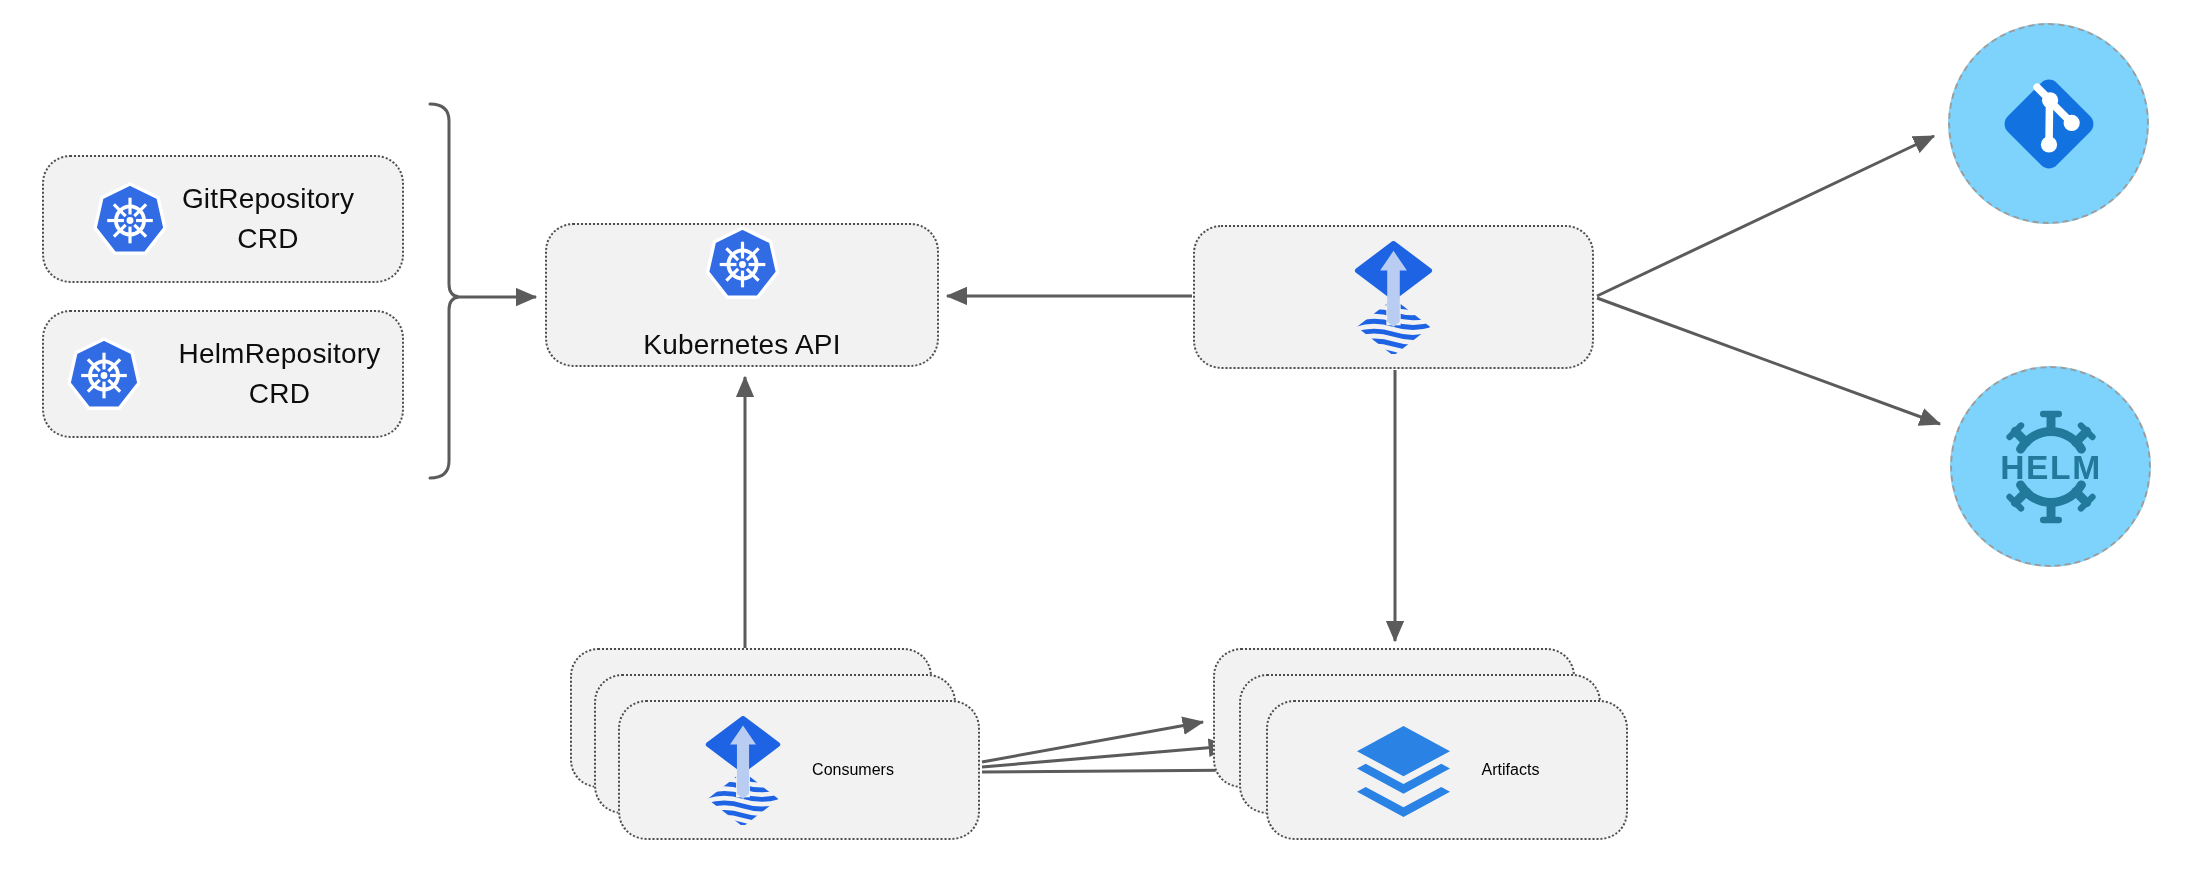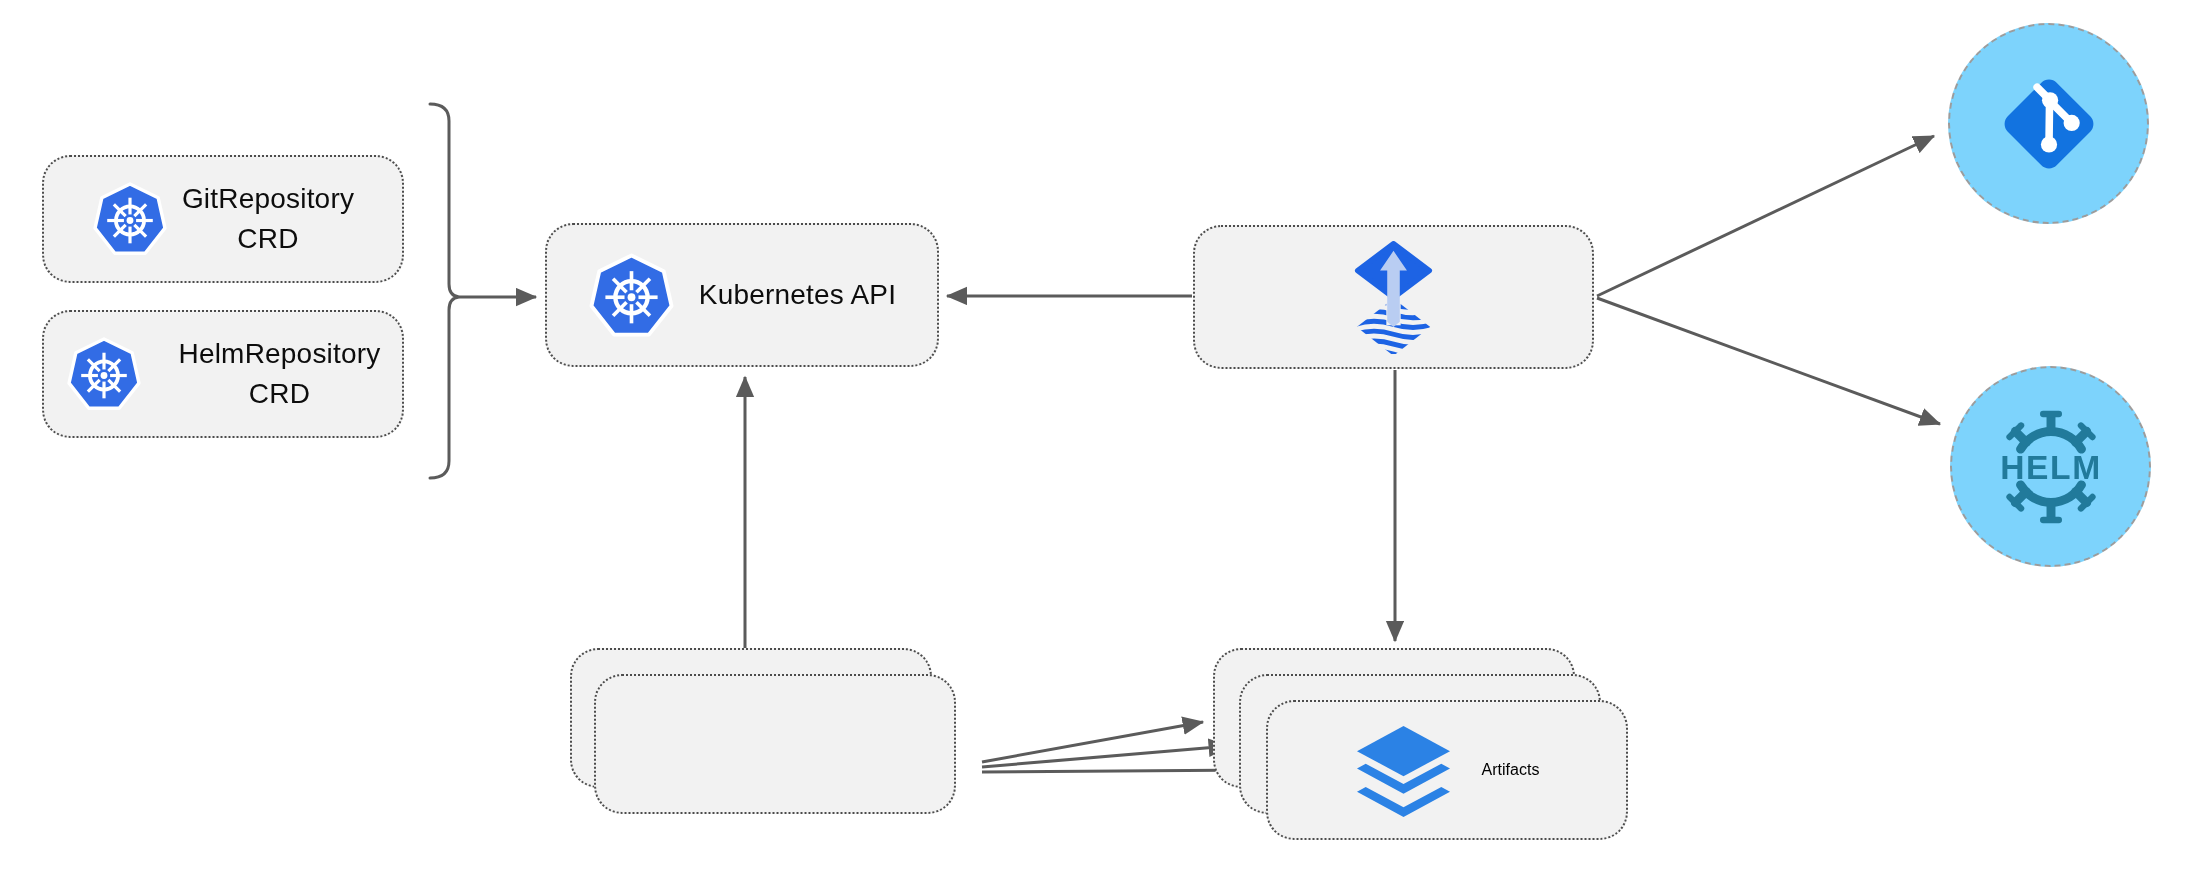--- a/index.html
+++ b/index.html
@@ -142,21 +142,21 @@
           <line x1="50" y1="44" x2="50" y2="22"></line>
           <line x1="55.7" y1="46.3" x2="71.2" y2="30.8"></line>
         </g>
       </g>
       <circle cx="50" cy="52" r="4.5" fill="#ffffff"></circle>
     </svg>
     <div class="label">HelmRepository
 CRD</div>
   </div>
 
-  <div class="node gap24" style="left:545px; top:223px; width:394px; height:144px;">
+  <div class="node gap24" style="left:545px; top:223px; width:394px; height:144px;flex-direction:column;">
     <svg width="87" height="87" viewBox="0 0 100 100">
       <polygon points="50,4 87,22 96,62 70,95 30,95 4,62 13,22" fill="#326CE5" stroke="#ffffff" stroke-width="4.5" stroke-linejoin="round"></polygon>
       <g stroke="#ffffff" fill="none">
         <circle cx="50" cy="52" r="18.5" stroke-width="5"></circle>
         <g stroke-width="4.2">
           <line x1="58" y1="52" x2="80" y2="52"></line>
           <line x1="55.7" y1="57.7" x2="71.2" y2="73.2"></line>
           <line x1="50" y1="60" x2="50" y2="82"></line>
           <line x1="44.3" y1="57.7" x2="28.8" y2="73.2"></line>
           <line x1="42" y1="52" x2="20" y2="52"></line>
@@ -182,20 +182,36 @@
         <path d="M2 126 Q23 119 45 126 T88 126"></path>
       </g>
       <line x1="45" y1="66" x2="45" y2="94" stroke="#f2f2f2" stroke-width="16"></line>
       <path d="M45 11 L60 33 L52 33 L52 90 L45 96 L38 90 L38 33 L30 33 Z" fill="#b9cdf2"></path>
     </svg>
   </div>
 
   <div class="stack" style="left:570px; top:648px; width:412px; height:194px;">
     <div class="layer" style="left:0; top:0;"></div>
     <div class="layer" style="left:24px; top:26px;"></div>
+    <div class="layer gap30" style="left:48px; top:52px;">
+      <svg width="78" height="109" viewBox="0 0 90 126">
+        <path d="M45 3 L85 33 L45 63 L5 33 Z" fill="#1d63e4" stroke="#1d63e4" stroke-width="6" stroke-linejoin="round"></path>
+        <g clip-path="url(#flux-waves-clip)" stroke="#1d63e4" stroke-width="5.5" fill="none">
+          <path d="M2 71 Q23 64 45 71 T88 71"></path>
+          <path d="M2 82 Q23 75 45 82 T88 82"></path>
+          <path d="M2 93 Q23 86 45 93 T88 93"></path>
+          <path d="M2 104 Q23 97 45 104 T88 104"></path>
+          <path d="M2 115 Q23 108 45 115 T88 115"></path>
+          <path d="M2 126 Q23 119 45 126 T88 126"></path>
+        </g>
+        <line x1="45" y1="66" x2="45" y2="94" stroke="#f2f2f2" stroke-width="16"></line>
+        <path d="M45 11 L60 33 L52 33 L52 90 L45 96 L38 90 L38 33 L30 33 Z" fill="#b9cdf2"></path>
+      </svg>
+      <div class="label">Consumers</div>
+    </div>
   </div>
 
   <div class="stack" style="left:1213px; top:648px; width:417px; height:194px;">
     <div class="layer" style="left:0; top:0;"></div>
     <div class="layer" style="left:26px; top:26px;"></div>
     <div class="layer gap30" style="left:53px; top:52px;">
       <svg width="97" height="93" viewBox="0 0 100 96">
         <g fill="#2b82e5">
           <path d="M50 2 L98 28 L50 54 L2 28 Z"></path>
           <path d="M2 46 L50 72 L98 46 L89 41 L50 62 L11 41 Z"></path>

